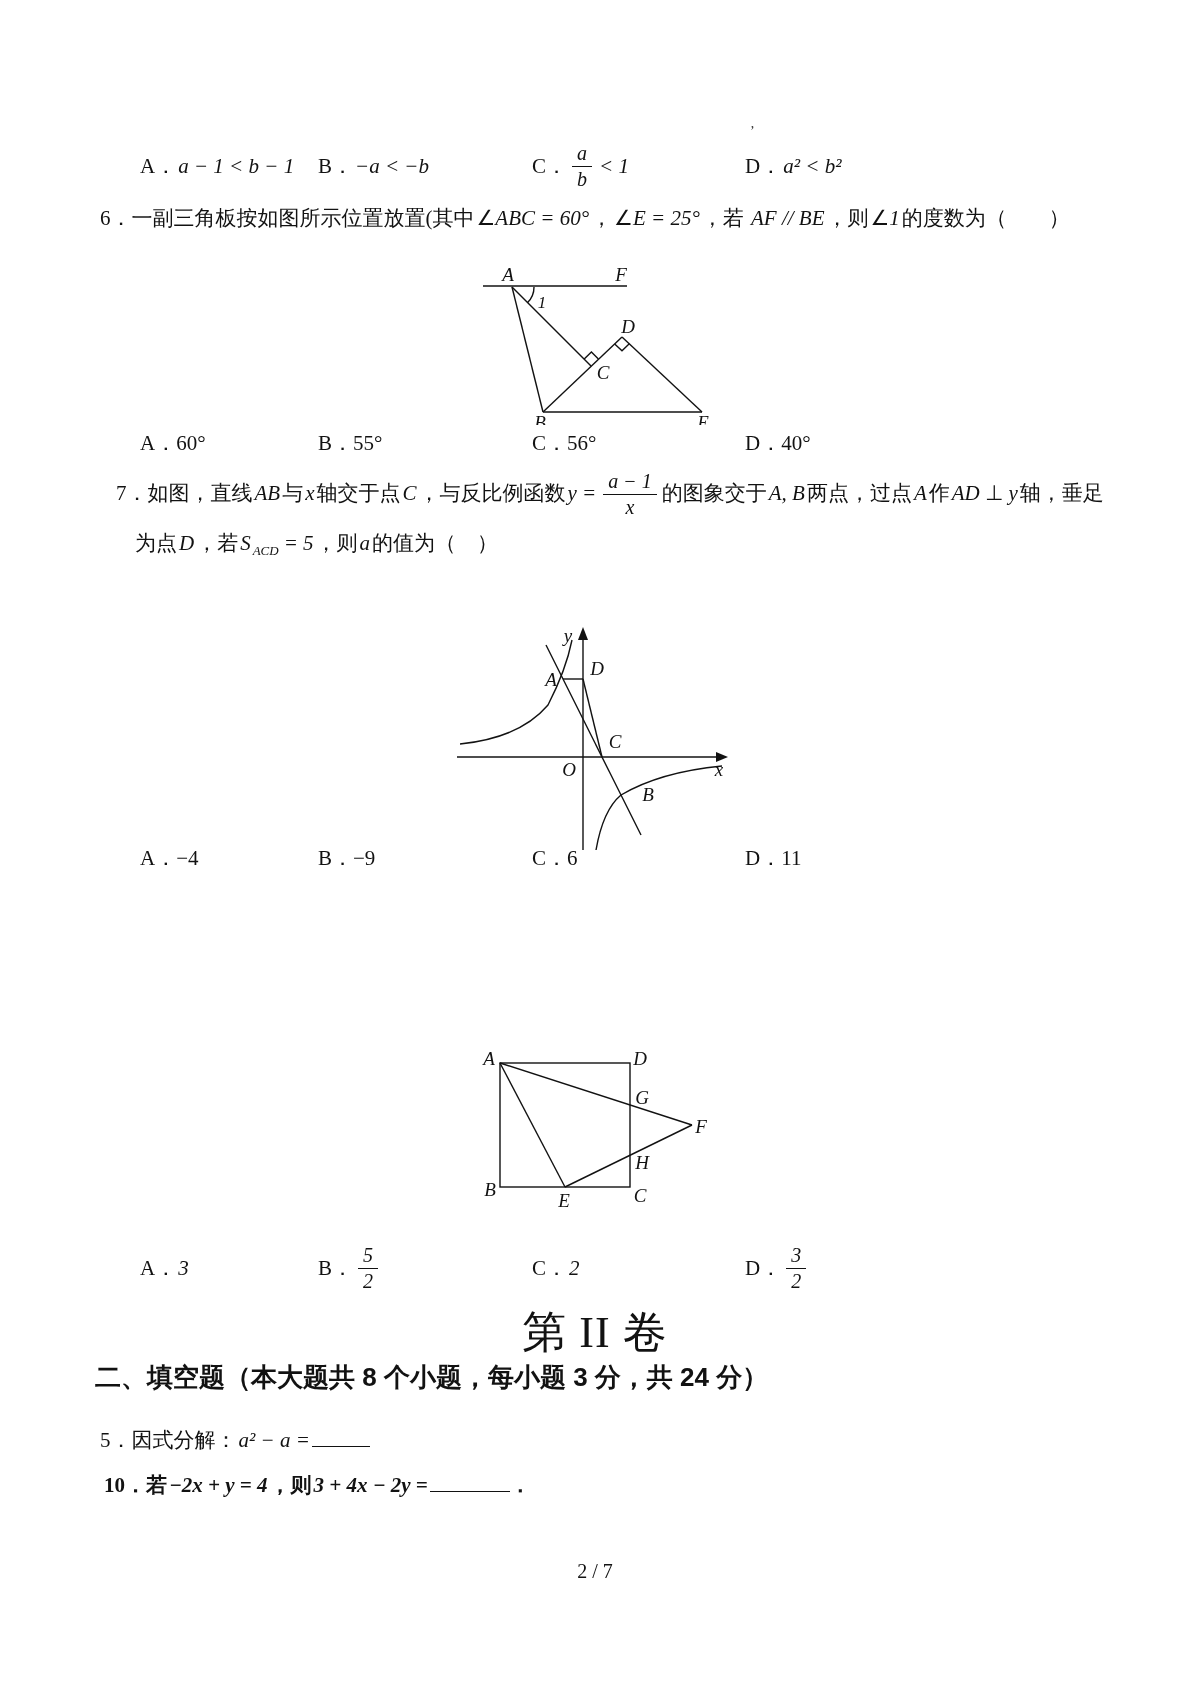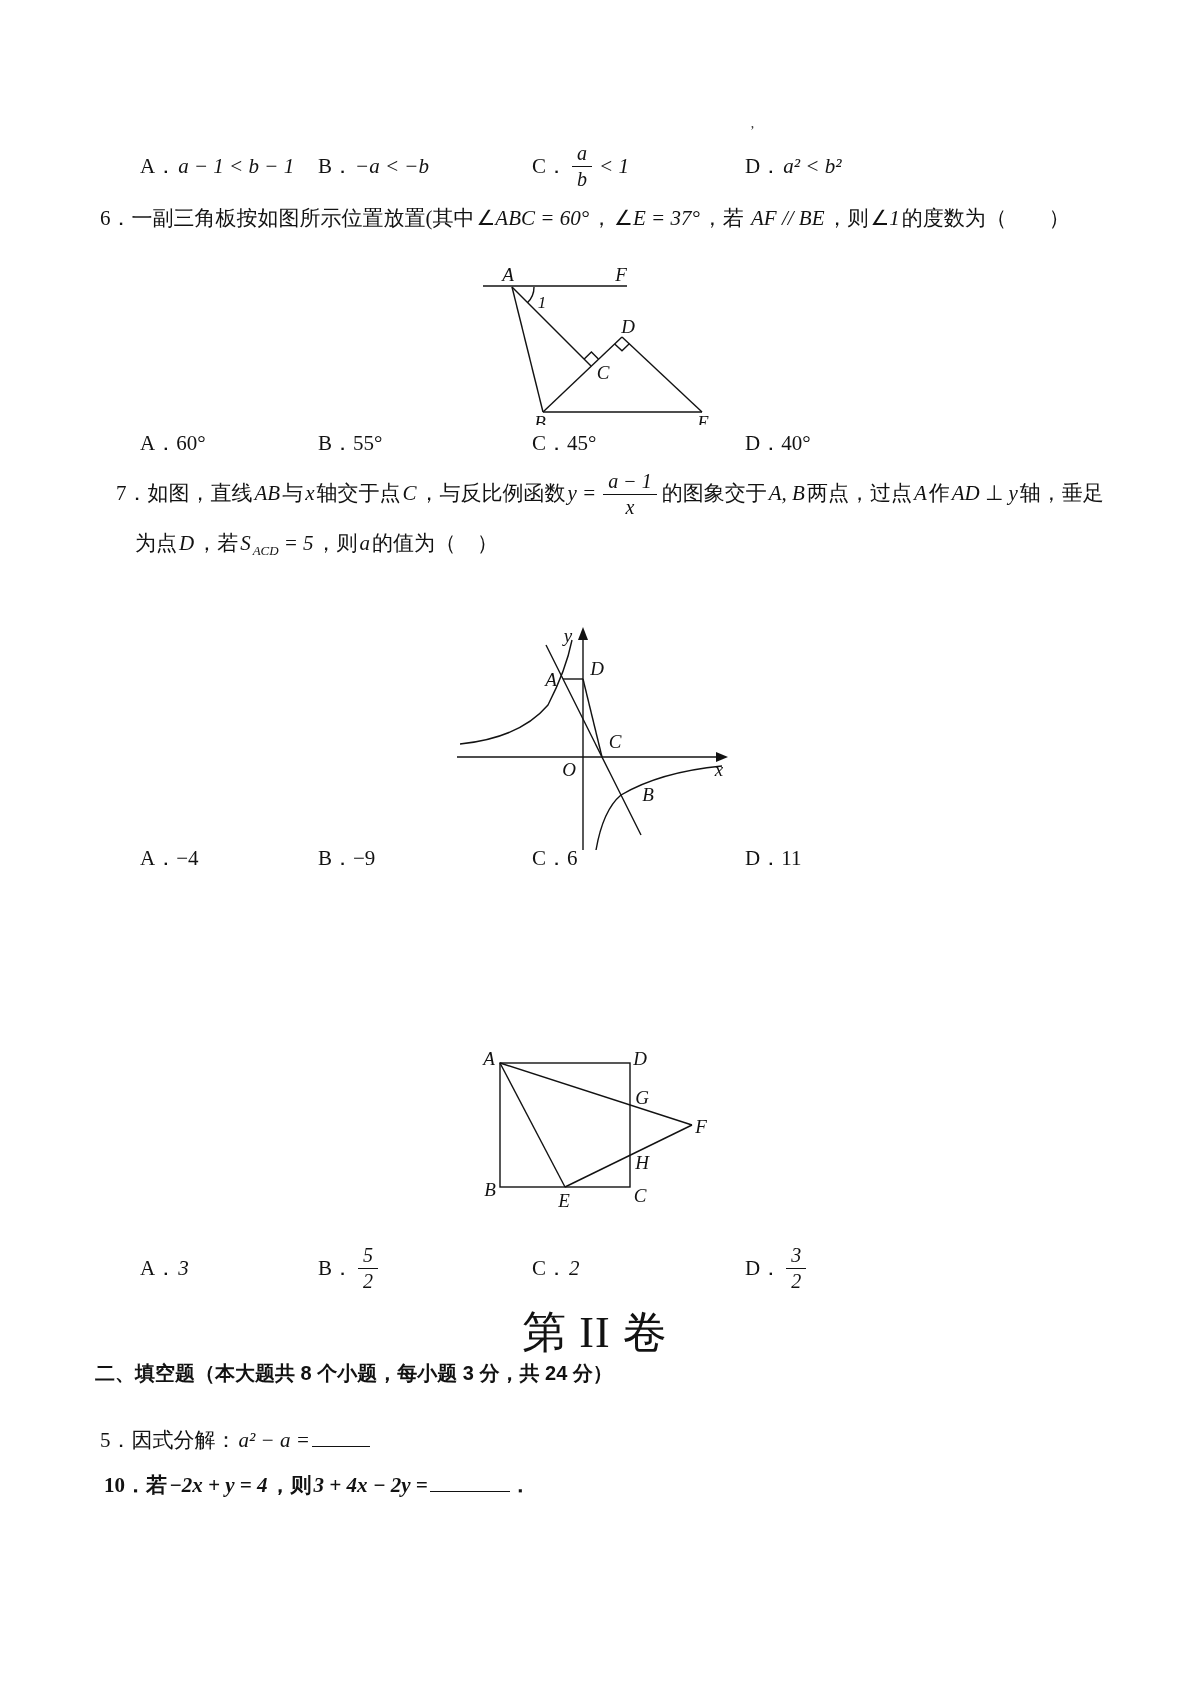--- a/index.html
+++ b/index.html
@@ -19,21 +19,21 @@
   .opt{position:absolute;top:0;height:100%;display:flex;align-items:center;}
   .opt-a{left:0;} .opt-b{left:178px;} .opt-c{left:392px;} .opt-d{left:605px;}
   .flexline{display:flex;align-items:center;}
   .fig{position:absolute;}
   .fig line,.fig path,.fig rect,.fig polyline{stroke:#121212;stroke-width:1.4;fill:none;}
   .fig polygon{fill:#121212;stroke:none;}
   .fig text{font-family:"Liberation Serif",serif;font-style:italic;font-size:19px;
             fill:#121212;stroke:none;text-anchor:middle;}
   .part-title{position:absolute;left:0;width:1190px;text-align:center;font-size:44px;letter-spacing:1px;}
   .sec-head{position:absolute;font-family:"Liberation Sans","DejaVu Sans",sans-serif;
-            font-weight:700;font-size:20px;}
+            font-weight:700;font-size:26px;}
   .blank{display:inline-block;border-bottom:1.6px solid #121212;height:1.05em;vertical-align:baseline;}
   .blank-q9{width:58px;} .blank-q10{width:80px;}
   .footer{position:absolute;left:0;width:1190px;text-align:center;font-size:20px;}
   .artifact{position:absolute;font-size:14px;color:#333;}
 </style>
 </head>
 <body>
 
 <div class="page">
 
@@ -56,21 +56,21 @@
       </span>
       <span class="m">&lt; 1</span>
     </div>
     <div class="opt opt-d">
       <span class="cn">D．</span>
       <span class="m">a² &lt; b²</span>
     </div>
   </div>
 
   <div class="line" style="left:100px;top:205px;">
-    <span class="cn">6．一副三角板按如图所示位置放置(其中</span><span class="m">∠ABC = 60°</span><span class="cn">，</span><span class="m">∠E = 37°</span><span class="cn">，若 </span><span class="m">AF // BE</span><span class="cn">，则</span><span class="m">∠1</span><span class="cn">的度数为（　　）</span>
+    <span class="cn">6．一副三角板按如图所示位置放置(其中</span><span class="m">∠ABC = 60°</span><span class="cn">，</span><span class="m">∠E = 25°</span><span class="cn">，若 </span><span class="m">AF // BE</span><span class="cn">，则</span><span class="m">∠1</span><span class="cn">的度数为（　　）</span>
   </div>
 
   <svg class="fig" style="left:430px;top:245px;" width="310" height="180" viewBox="0 0 310 180">
     <line x1="53" y1="41" x2="197" y2="41"></line>
     <line x1="82" y1="42" x2="113" y2="167"></line>
     <line x1="82" y1="42" x2="161" y2="121"></line>
     <line x1="113" y1="167" x2="192" y2="92"></line>
     <line x1="192" y1="92" x2="272" y2="167"></line>
     <line x1="113" y1="167" x2="272" y2="167"></line>
     <path d="M 104 42 A 22 22 0 0 1 97.6 57.6"></path>
@@ -89,21 +89,21 @@
     <div class="opt opt-a">
       <span class="cn">A．</span>
       <span class="cn">60°</span>
     </div>
     <div class="opt opt-b">
       <span class="cn">B．</span>
       <span class="cn">55°</span>
     </div>
     <div class="opt opt-c">
       <span class="cn">C．</span>
-      <span class="cn">45°</span>
+      <span class="cn">56°</span>
     </div>
     <div class="opt opt-d">
       <span class="cn">D．</span>
       <span class="cn">40°</span>
     </div>
   </div>
 
   <div class="line flexline" style="left:116px;top:465px;height:58px;">
     <span class="cn">7．如图，直线</span>
       <span class="m">AB</span>
@@ -216,14 +216,15 @@
 
   <div class="line" style="left:100px;top:1424px;">
     <span class="cn">5．因式分解：</span><span class="m">a² − a =</span><span class="blank blank-q9"></span>
   </div>
 
   <div class="line" style="left:104px;top:1469px;font-weight:bold;">
     <span class="cn">10．若</span><span class="m">−2x + y = 4</span><span class="cn">，则</span><span class="m">3 + 4x − 2y =</span><span class="blank blank-q10"></span><span class="cn">．</span>
   </div>
 
 
+  <div class="footer" style="top:1560px;">2 / 7</div>
 
 </div>
 
 </body></html>

